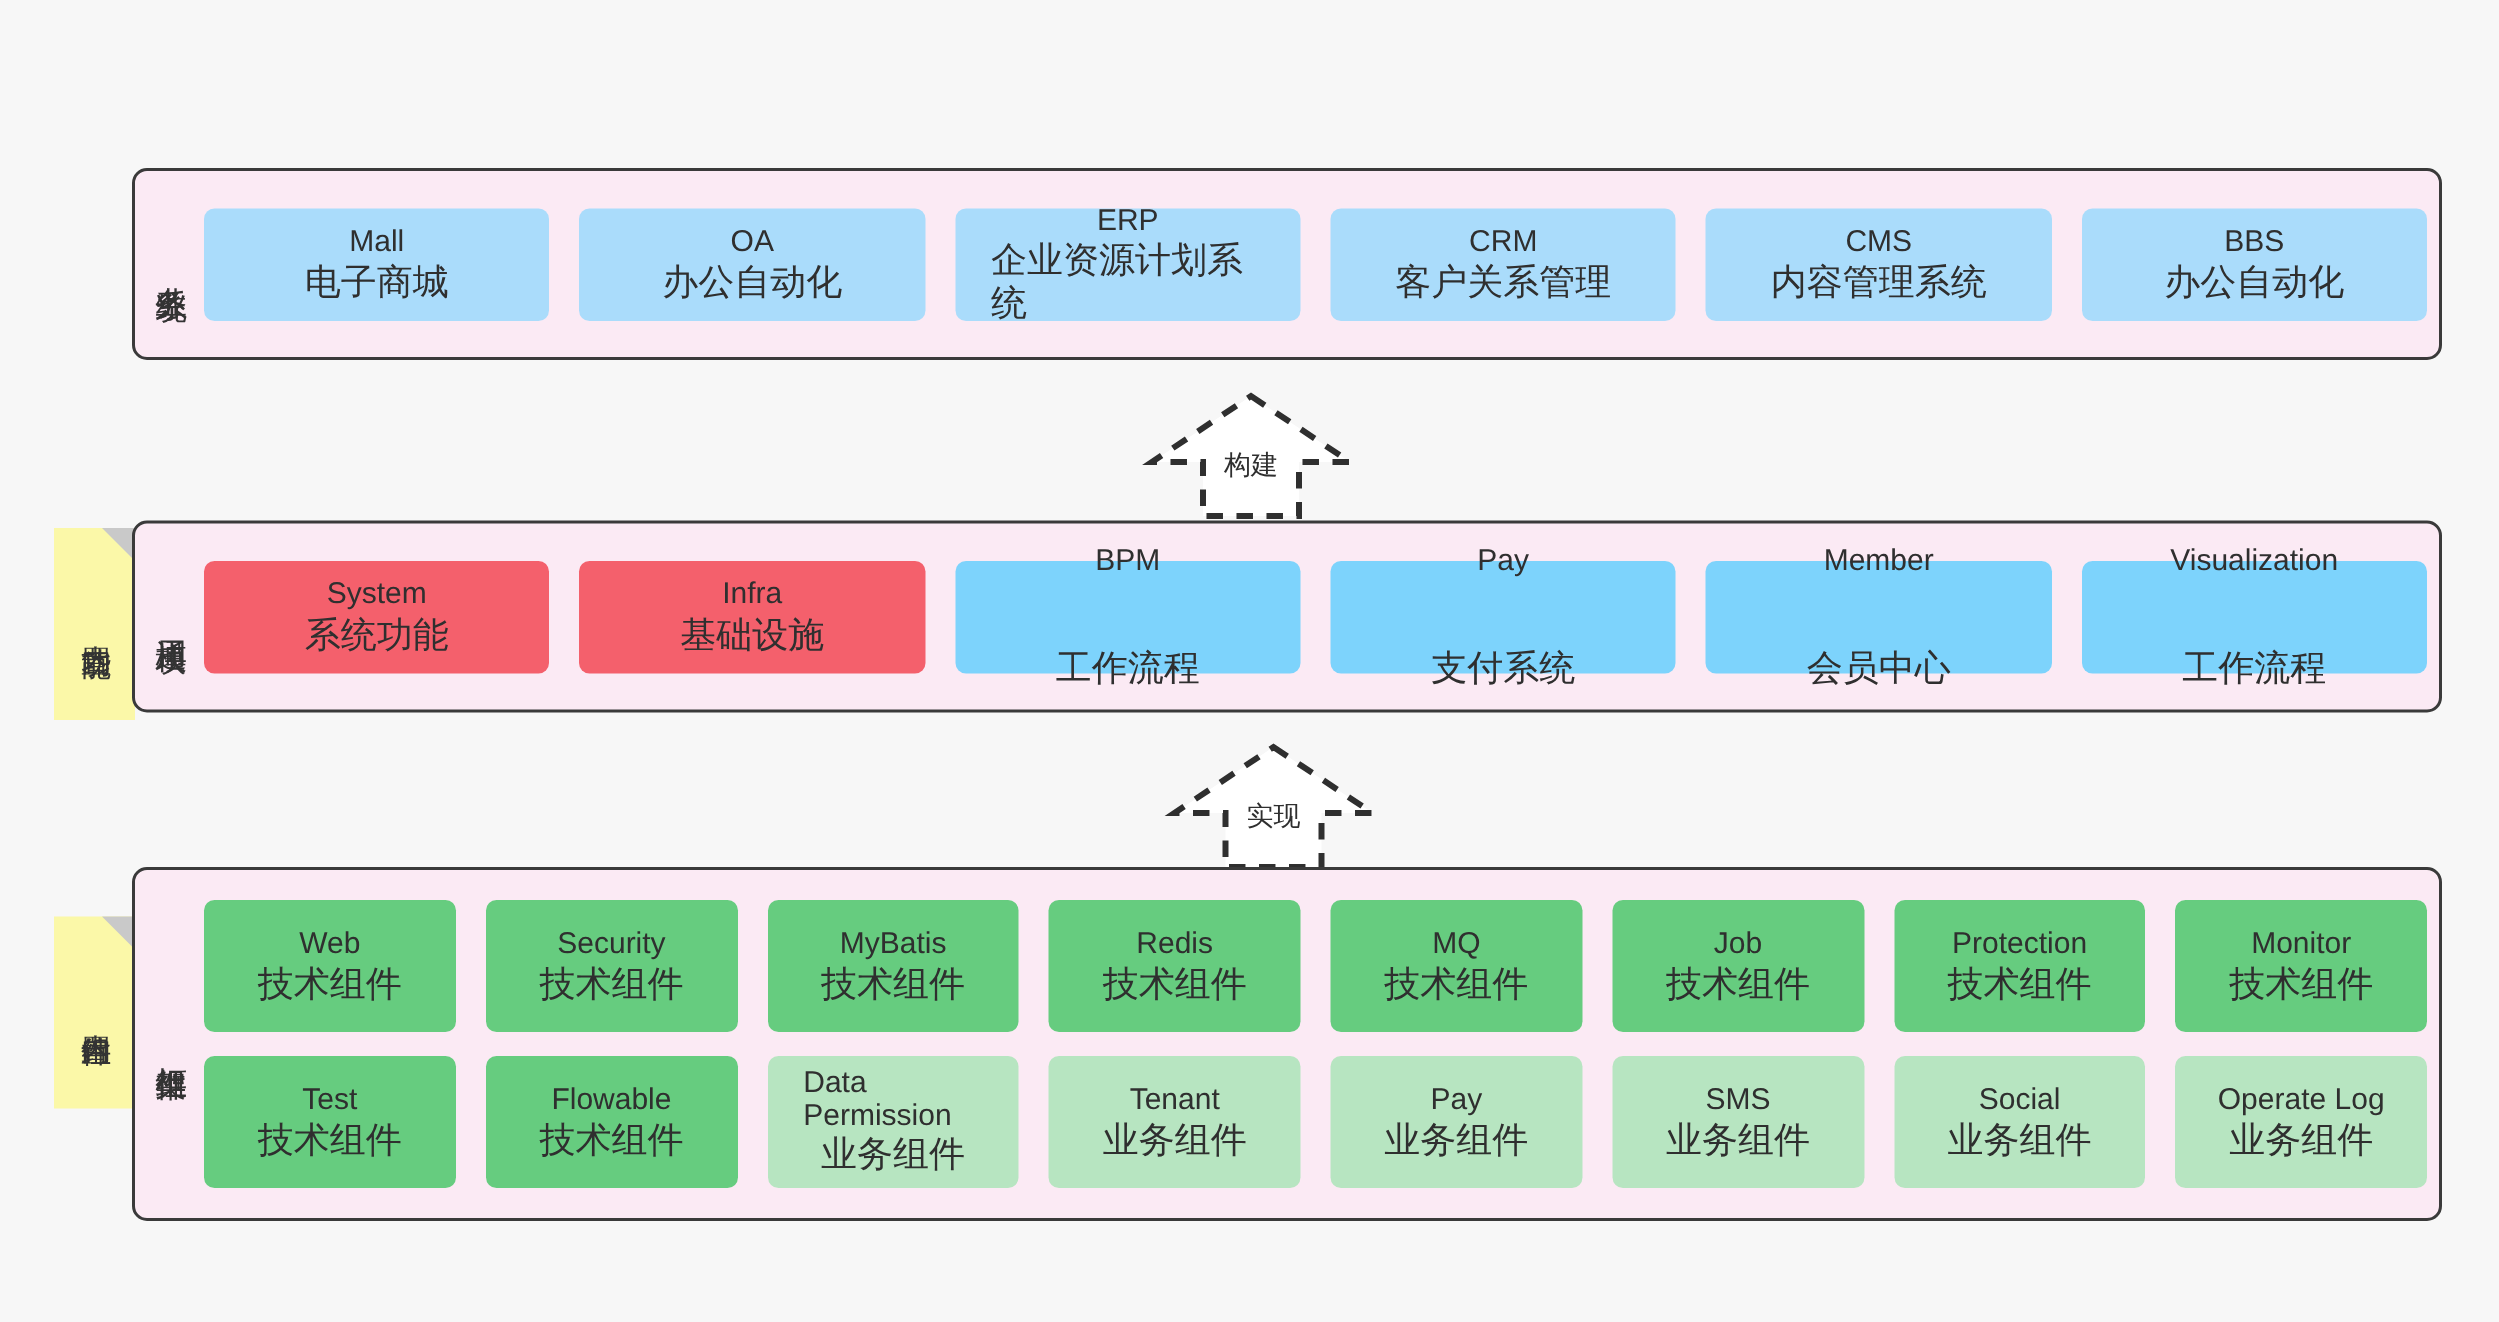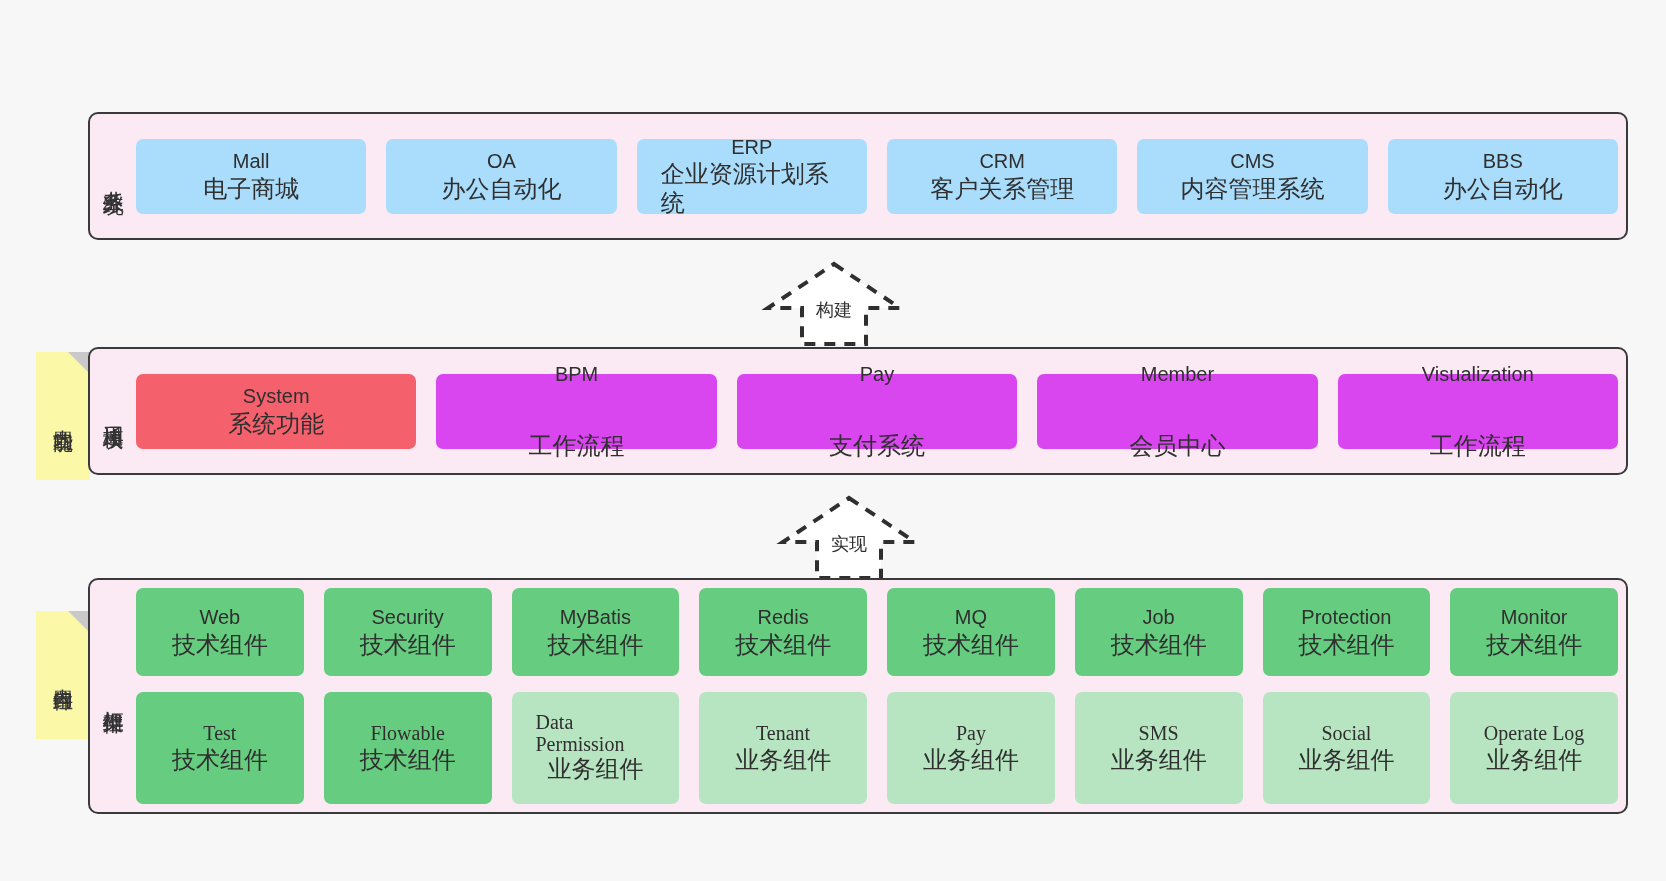--- a/index.html
+++ b/index.html
@@ -69,21 +69,21 @@
     color: #2f2f2f;
   }
   .cell .cn {
     font-size: 24px;
     color: #2f2f2f;
   }
 
   
   .c-blue       { background: #aadcfb; }
   .c-red        { background: #f4606c; }
-  .c-pink       { background: #d946ef; gap: 44px; }
+  .c-pink       { background: #7dd3fc; gap: 44px; }
   .c-green      { background: #66cc7f; }
   .c-lightgreen { background: #b7e5c1; }
 
   
   .note {
     position: absolute;
     background: #fbf8a8;
     display: flex;
     align-items: center;
     justify-content: center;
@@ -172,20 +172,24 @@
 
   <div class="layer" id="layer-common" style="left:88px; top:347px; width:1540px; height:128px;">
     <div class="layer-title">通用模块</div>
     <div class="layer-body">
       <div class="row" style="height:75px;">
 
         <div class="cell c-red">
           <span class="en">System</span>
           <span class="cn">系统功能</span>
         </div>
+        <div class="cell c-red">
+          <span class="en">Infra</span>
+          <span class="cn">基础设施</span>
+        </div>
         <div class="cell c-pink">
           <span class="en">BPM</span>
           <span class="cn">工作流程</span>
         </div>
         <div class="cell c-pink">
           <span class="en">Pay</span>
           <span class="cn">支付系统</span>
         </div>
         <div class="cell c-pink">
           <span class="en">Member</span>
@@ -244,21 +248,21 @@
         <div class="cell c-green">
           <span class="en">Protection</span>
           <span class="cn">技术组件</span>
         </div>
         <div class="cell c-green">
           <span class="en">Monitor</span>
           <span class="cn">技术组件</span>
         </div>
       </div>
 
-      <div class="row" style="height:112px;font-family:Liberation Serif, serif;">
+      <div class="row" style="height:88px;">
         <div class="cell c-green">
           <span class="en">Test</span>
           <span class="cn">技术组件</span>
         </div>
         <div class="cell c-green">
           <span class="en">Flowable</span>
           <span class="cn">技术组件</span>
         </div>
         <div class="cell c-lightgreen">
           <span class="en" style="line-height:1.1;">Data Permission</span>

